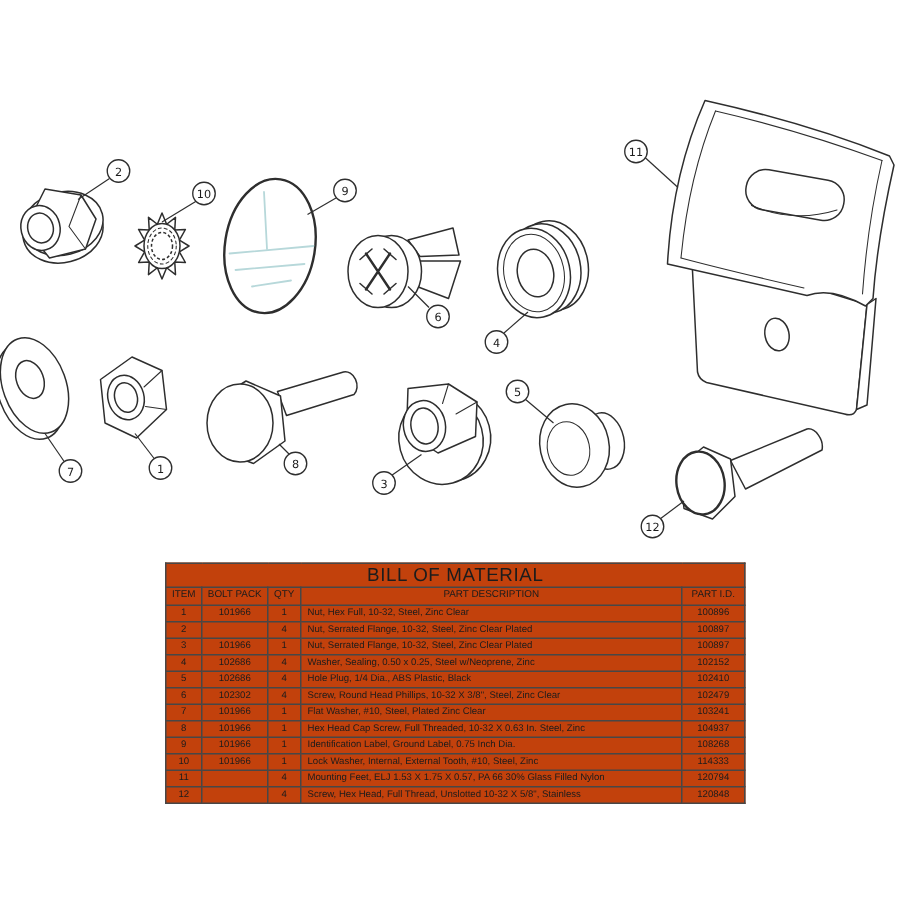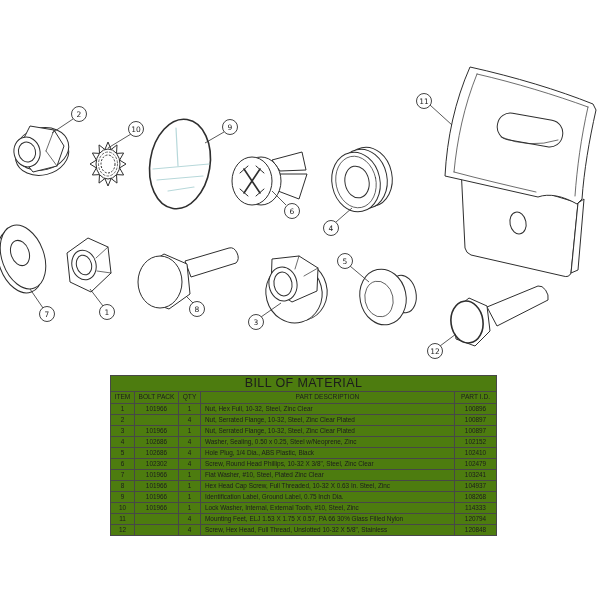--- a/index.html
+++ b/index.html
@@ -15,21 +15,21 @@
   .gnd{fill:none;stroke:#b7d8da;stroke-width:1.2;stroke-linecap:round;}
   .callout circle{fill:#ffffff;stroke:#2e2e2e;stroke-width:0.9;}
   .callout line{stroke:#2e2e2e;stroke-width:0.8;}
   .callout text{
     font-family:"DejaVu Sans", sans-serif;font-size:7.5px;fill:#1c1c1c;
     text-anchor:middle;
   }
   .bom-wrap{position:absolute;left:110px;top:375px;width:386px;}
   table.bom{
     width:386px;border-collapse:collapse;table-layout:fixed;
-    color:#1c1c1c;background:#4d7c0f;
+    color:#1c1c1c;background:#c2410c;
   }
   table.bom th, table.bom td{
     border:1px solid #474747;padding:0;overflow:hidden;white-space:nowrap;
     font-weight:400;line-height:1;
   }
   .title-cell{font-size:12.5px;height:15px;text-align:center;letter-spacing:0.4px;}
   tr.head th{font-size:6.6px;height:11px;text-align:center;}
   tbody.rows td{font-size:6.4px;height:10px;text-align:center;}
   tbody.rows td.desc{text-align:left;padding-left:4px;}
 </style>

